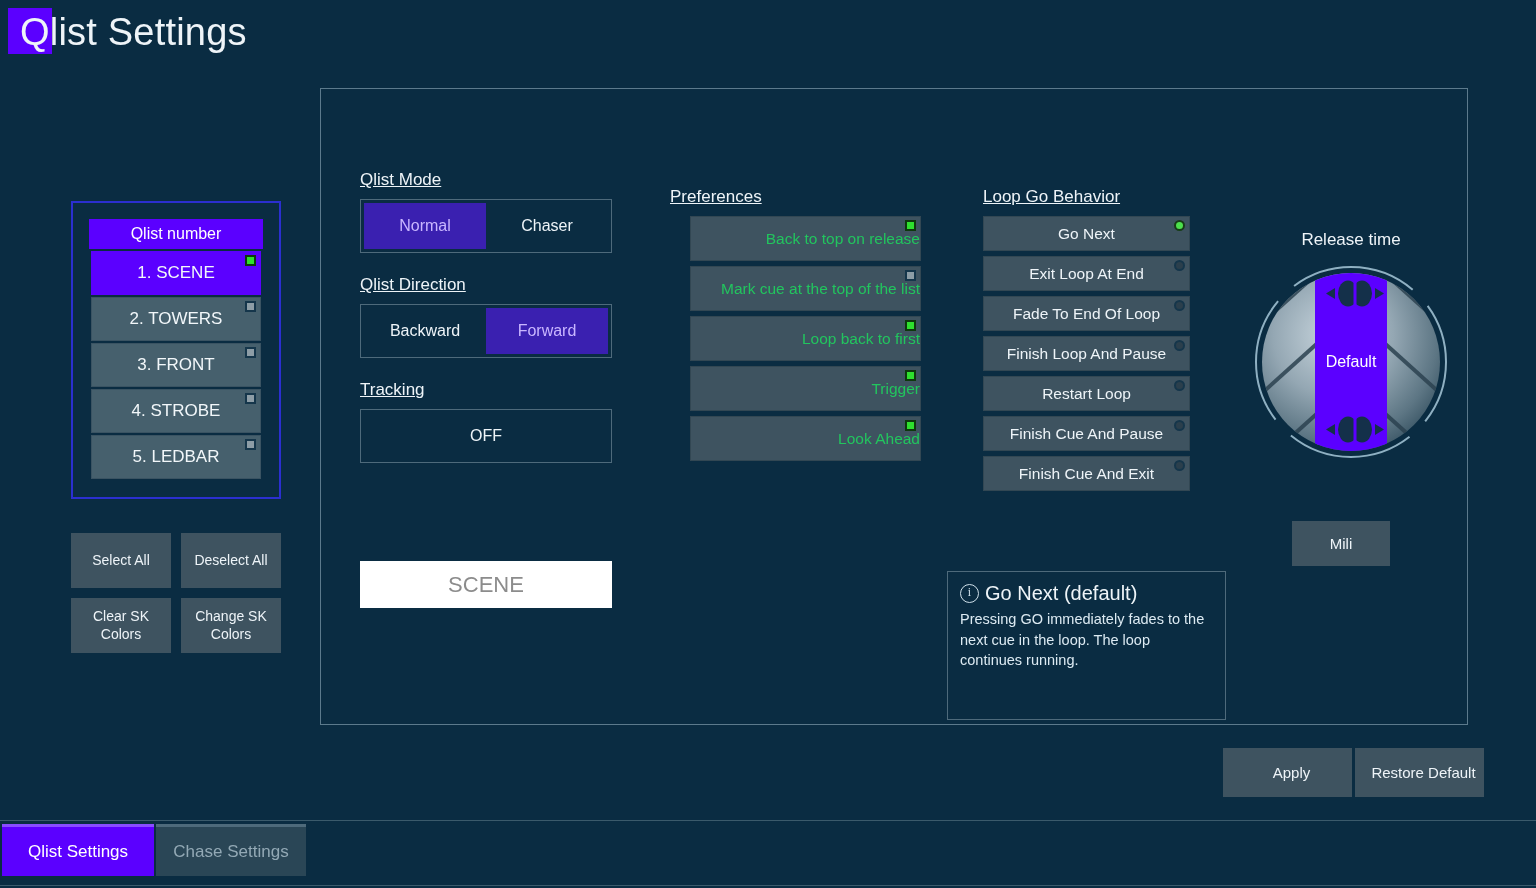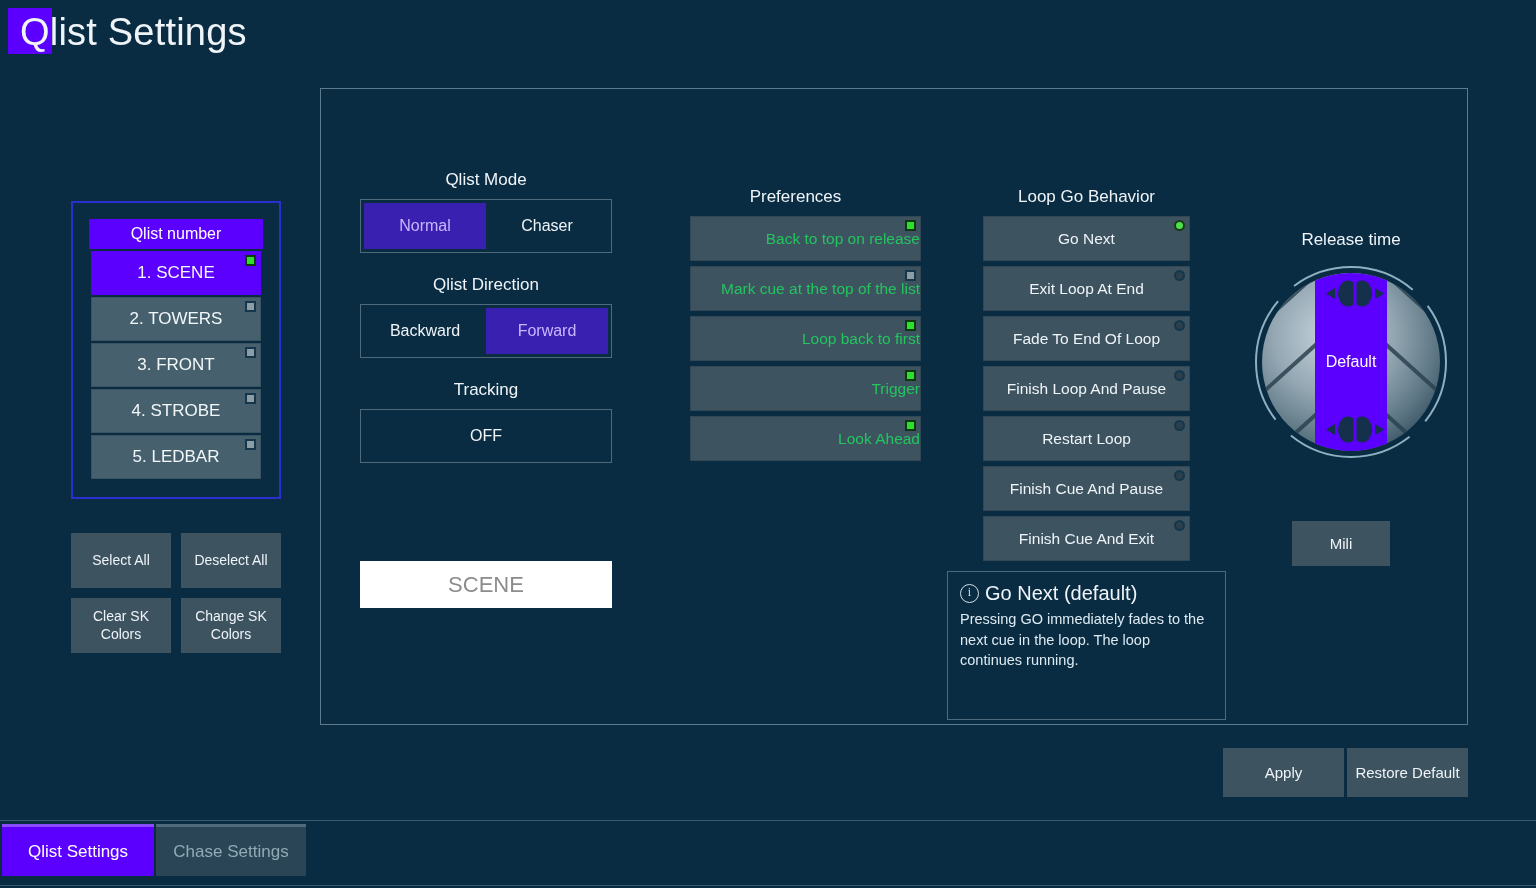--- a/index.html
+++ b/index.html
@@ -116,22 +116,22 @@
     justify-content: center;
     text-align: center;
     line-height: 1.25;
     cursor: pointer;
   }
 
   
   .col-title {
     font-size: 17px;
     color: #eef4f8;
-    text-align: center;
     margin-bottom: 9px;
+    text-decoration: underline;
   }
 
   
   #toggles { position: absolute; left: 360px; top: 170px; width: 252px; }
   .toggle-group { margin-bottom: 22px; }
   .toggle-row {
     display: flex;
     border: 1px solid #4e6a7b;
     box-sizing: border-box;
     height: 54px;
@@ -181,21 +181,21 @@
     font-size: 15.5px;
     color: #22c55e;
     cursor: pointer;
     margin-left: 20px;
   }
 
   
   #loopgo { position: absolute; left: 983px; top: 187px; width: 207px; }
   .loop-item {
     position: relative;
-    height: 45px;
+    height: 35px;
     margin-bottom: 5px;
     background: #3e5360;
     border: 1px solid #324753;
     box-sizing: border-box;
     display: flex;
     align-items: center;
     justify-content: center;
     font-size: 15.5px;
     color: #eef4f8;
     cursor: pointer;
@@ -295,20 +295,21 @@
   }
   .action-btn {
     height: 49px;
     background: #3e5360;
     color: #eef4f8;
     font-size: 15px;
     display: flex;
     align-items: center;
     justify-content: center;
     cursor: pointer;
+    padding-left: 8px;
   }
   #apply-button { width: 121px; }
   #restore-button { width: 121px; }
 
   
   #tabbar-divider {
     position: absolute;
     left: 0; top: 820px;
     width: 1536px; height: 1px;
     background: #3b5a6b;

